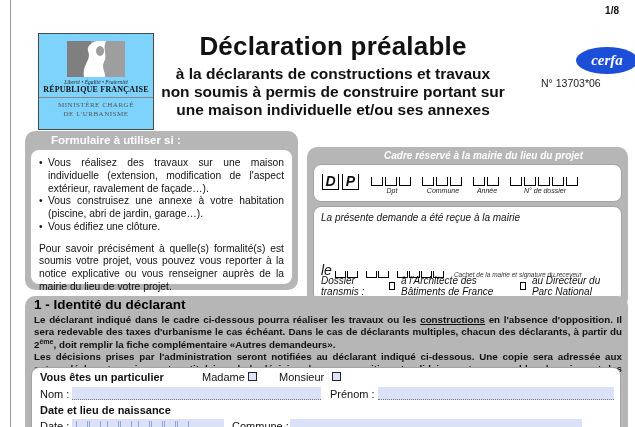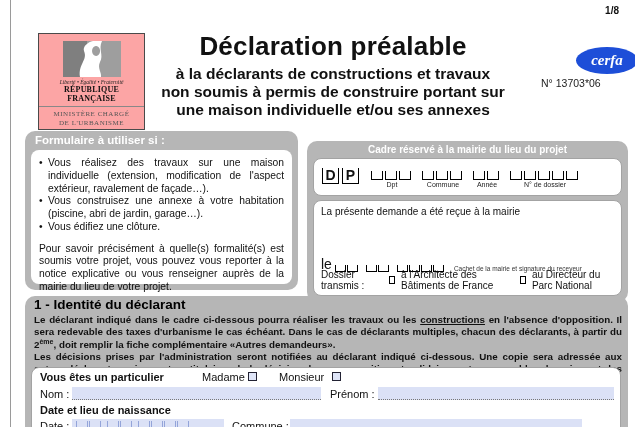--- a/index.html
+++ b/index.html
@@ -10,55 +10,55 @@
   }
   .abs { position:absolute; }
 
   
   .vline { left:10px; top:0; width:1px; height:427px; background:#9a9a9a; }
 
   
   .pageno { top:5px; right:16px; font-size:10px; font-weight:bold; }
 
   
-  .gov-box { left:38px; top:33px; width:107px; height:97px; border:1px solid #4a4a4a; background:#fca5a5; text-align:center; }
+  .gov-box { left:38px; top:33px; width:116px; height:97px; border:1px solid #4a4a4a; background:#7dd3fc; text-align:center; }
   .gov-flag { margin:7px auto 2px auto; display:block; }
   .gov-motto { font-family:"Liberation Serif", serif; font-style:italic; font-size:5.5px; color:#222; }
   .gov-rep { font-family:"Liberation Serif", serif; font-size:8px; font-weight:bold; letter-spacing:0.2px; }
   .gov-sep { width:100%; height:1px; background:#888; margin:3px 0 3px 0; }
   .gov-min { font-family:"Liberation Serif", serif; font-size:7px; color:#555; letter-spacing:0.5px; line-height:1.35; }
 
   
   .title-wrap { left:132px; top:31px; width:402px; text-align:center; }
   .main-title { font-size:26px; font-weight:bold; letter-spacing:0.2px; }
   .sub-title { font-size:15.5px; font-weight:bold; line-height:1.17; margin-top:3px; }
 
   
   .cerfa-oval { left:576px; top:47px; width:62px; height:27px; background:#1d4ed8; border-radius:50%;
     display:flex; align-items:center; justify-content:center; }
   .cerfa-txt { color:#fff; font-family:"Liberation Serif", serif; font-style:italic; font-weight:bold; font-size:15px; }
   .cerfa-num { left:541px; top:77px; font-size:10.5px; color:#222; }
 
   
   .graypanel { background:#b6b6b6; border-radius:10px; }
-  .panel-h { color:#ffffff; font-weight:bold; }
+  .panel-h { color:#ffffff; font-weight:bold;margin-left:16px; }
   .whitebox { background:#ffffff; border:1px solid #a3a3a3; border-radius:8px; }
 
   
   .usage { left:25px; top:131px; width:273px; height:159px; }
   .usage-h { left:10px; top:3px; font-size:11.5px; }
   .usage-inner { left:6px; top:19px; width:261px; height:134px; border:none; padding:7px 8px 20px 8px;
     font-size:10.3px; line-height:1.24; text-align:justify; }
   .usage-inner ul { list-style:none; }
   .usage-inner li { padding-left:9px; position:relative; }
   .usage-inner li::before { content:"•"; position:absolute; left:0; top:0; }
   .usage-note { margin-top:9px; }
 
   
-  .mairie { left:307px; top:141px; width:321px; height:161px; }
+  .mairie { left:307px; top:147px; width:321px; height:161px;font-style:italic; }
   .mairie-h { left:0; top:3px; width:100%; text-align:center; font-size:10px; }
   .mairie-boxA { left:6px; top:17px; width:309px; height:38px; }
   .dp-row { left:8px; top:7px; display:flex; align-items:flex-start; }
   .dp-cell { display:inline-block; width:17px; height:16px; border:1.6px solid #000; border-top:none;
     text-align:center; font-weight:bold; font-size:14px; line-height:15px; margin-right:3px; }
   .cell-group { display:inline-flex; flex-direction:column; align-items:center; margin-left:9px; padding-top:5px; }
   .cells { display:flex; }
   .cell-md { display:inline-block; width:12px; height:9px; border:1.1px solid #000; border-top:none; margin-right:2px; }
   .group-lbl { font-size:7px; color:#222; margin-top:1px; }
   .mairie-boxB { left:6px; top:59px; width:309px; height:96px; }

